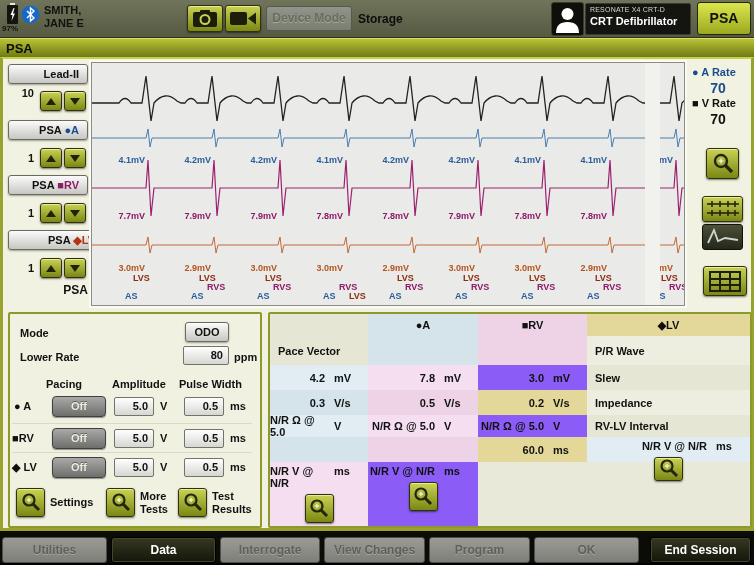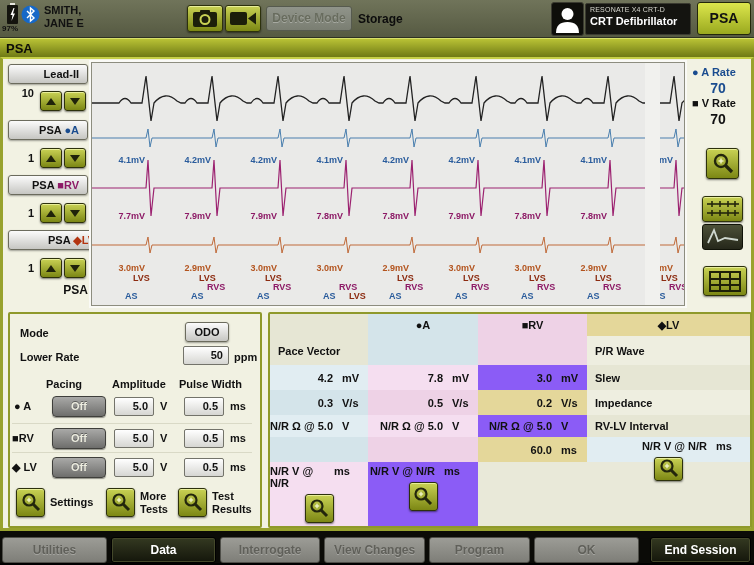--- a/index.html
+++ b/index.html
@@ -67,21 +67,21 @@
     border:1px solid #3f3f3b;border-radius:4px;color:#ececdf;font-size:11px;font-weight:bold;
     text-align:center;line-height:19px;text-shadow:0 -1px 0 rgba(0,0,0,.4);box-shadow:0 1px 1px rgba(0,0,0,.4);}
   .sep{position:absolute;height:1px;background:#d9d9c6;}
   .mag-btn{position:absolute;width:29px;height:29px;display:flex;align-items:center;justify-content:center;}
 
   
   .rtable{position:absolute;left:268px;top:312px;width:484px;height:216px;border:2px solid #8f992b;border-radius:2px;
     display:grid;grid-template-columns:98px 110px 109px 1fr;grid-template-rows:22px 29px 25px 25px 22px 25px 1fr;background:#e9e9d9;}
   .cell{display:flex;align-items:center;font-size:11px;font-weight:bold;color:#111;}
   .cell.lab{padding-left:8px;}
-  .cell.num{justify-content:flex-end;padding-right:0;}
+  .cell.num{justify-content:flex-end;padding-right:8px;}
   .cell.num .u{min-width:26px;text-align:left;margin-left:9px;}
   .cell.ctr{justify-content:center;}
   .lab-d{background:#e6e6d4;} .lab-l{background:#eeeee0;}
   .a-d{background:#d4e4ea;} .a-l{background:#e1edf2;}
   .rv-d{background:#eed2e6;} .rv-l{background:#f5def0;}
   .lv-d{background:#e4d79a;} .lv-l{background:#8b5cf6;}
   .thr-cell{flex-direction:column;justify-content:flex-start;padding-top:3px;}
   .thr-line{width:100%;display:flex;justify-content:flex-end;padding-right:8px;}
   .thr-line .u{min-width:26px;text-align:left;margin-left:9px;}
   .pv-btn{width:112px;height:19px;background:linear-gradient(#fbfbfb,#c2c2be);border:1px solid #55554d;border-radius:2px;
@@ -306,21 +306,21 @@
       <line x1="1" y1="14" x2="31" y2="14" stroke="#1d2008" stroke-width="2"></line>
       <line x1="11" y1="1" x2="11" y2="20" stroke="#1d2008" stroke-width="2"></line>
       <line x1="21" y1="1" x2="21" y2="20" stroke="#1d2008" stroke-width="2"></line>
     </svg>
   </div>
 
   <div class="panel" style="left:8px;top:312px;width:254px;height:216px"></div>
   <div class="plabel" style="left:20px;top:327px">Mode</div>
   <div class="abs btn-gray" style="left:185px;top:322px;width:44px;height:20px;font-size:11px;text-align:center;line-height:18px">ODO</div>
   <div class="plabel" style="left:20px;top:351px">Lower Rate</div>
-  <div class="val-box" style="left:183px;top:346px;width:46px">50</div>
+  <div class="val-box" style="left:183px;top:346px;width:46px">80</div>
   <div class="plabel" style="left:234px;top:351px">ppm</div>
 
   <div class="plabel" style="left:46px;top:378px">Pacing</div>
   <div class="plabel" style="left:112px;top:378px">Amplitude</div>
   <div class="plabel" style="left:179px;top:378px">Pulse Width</div>
 
   <div class="plabel c-a" style="left:14px;top:400px">
     <span>●</span> <span>A</span>
   </div>
   <div class="off-btn" style="left:52px;top:396px">Off</div>

